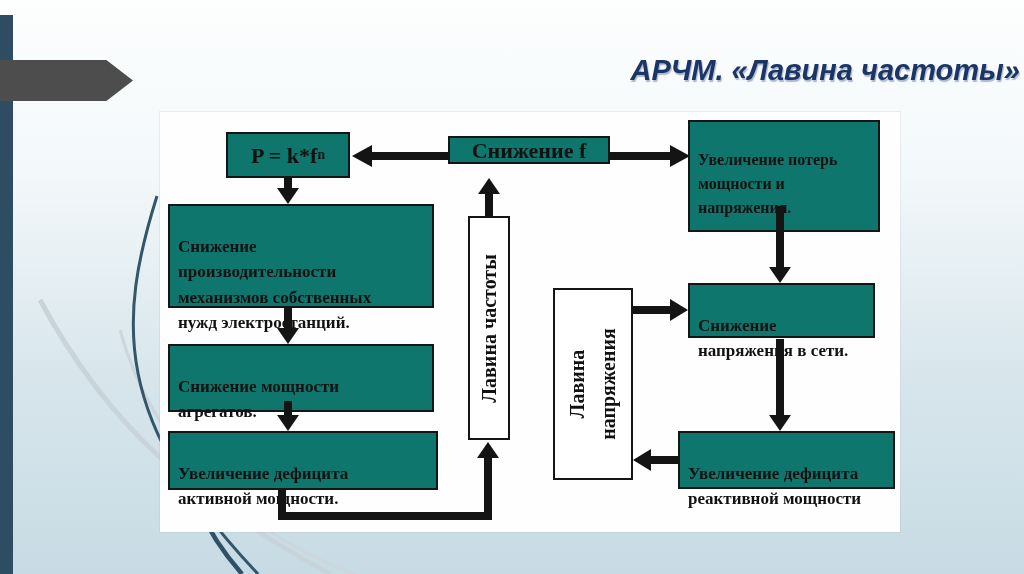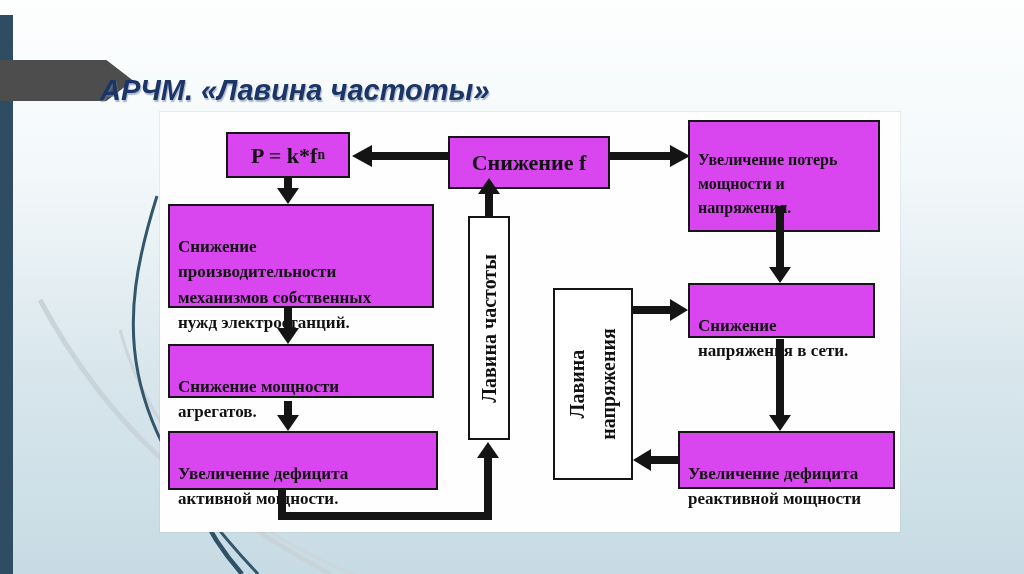--- a/index.html
+++ b/index.html
@@ -13,31 +13,30 @@
     background:#2e4d63;z-index:1;
   }
   .tab-shape{
     position:absolute;left:0;top:60px;width:133px;height:41px;
     background:#4d4d4d;z-index:3;
     clip-path:polygon(0 0,80% 0,100% 50%,80% 100%,0 100%);
   }
   .curves{position:absolute;left:0;top:0;width:1024px;height:574px;z-index:2;}
   .page-title{
     position:absolute;left:100px;top:54px;width:920px;height:40px;z-index:4;
-    text-align:left;font-family:"Liberation Sans",sans-serif;
+    text-align:right;font-family:"Liberation Sans",sans-serif;
     font-weight:bold;font-style:italic;font-size:29px;color:#1c3567;
     text-shadow:1px 2px 1px rgba(110,130,165,0.55);
-    margin-top:20px;
   }
   .panel{
     position:absolute;left:160px;top:112px;width:740px;height:420px;
     background:#fefefe;z-index:5;box-shadow:0 0 0 1px rgba(150,160,170,0.15);
   }
   .dbox{
-    position:absolute;background:#d946ef;border:2px solid #151515;
+    position:absolute;background:#0f766e;border:2px solid #151515;
     box-sizing:border-box;color:#111;font-weight:bold;
     font-family:"Liberation Serif",serif;font-size:17px;line-height:1.5;
     padding:2px 8px;white-space:pre-line;
   }
   .dbox.center{display:flex;align-items:center;justify-content:center;white-space:nowrap;padding:0;}
   .vbox{
     position:absolute;background:#fff;border:2px solid #151515;
     box-sizing:border-box;color:#111;font-weight:bold;font-size:20px;
     display:flex;align-items:center;justify-content:center;
   }
@@ -63,38 +62,38 @@
 
 <div class="page-title">АРЧМ. «Лавина частоты»</div>
 
 <div class="panel">
 
   <div class="dbox center" style="left:66px;top:20px;width:124px;height:46px;font-size:22px;">
     <span>P = k*f</span>
       <sup>n</sup>
   </div>
 
-  <div class="dbox center" style="left:288px;top:24px;width:162px;height:53px;font-size:22px;">
+  <div class="dbox center" style="left:288px;top:24px;width:162px;height:28px;font-size:22px;">
     <span>Снижение f</span>
   </div>
 
   <div class="dbox" style="left:528px;top:8px;width:192px;height:112px;font-size:16px;">
     <span>Увеличение потерь
 мощности и
 напряжения.</span>
   </div>
 
   <div class="dbox" style="left:8px;top:92px;width:266px;height:104px;">
     <span>Снижение
 производительности
 механизмов собственных
 нужд электростанций.</span>
   </div>
 
-  <div class="dbox" style="left:8px;top:232px;width:266px;height:54px;font-family:Liberation Serif, serif;">
+  <div class="dbox" style="left:8px;top:232px;width:266px;height:68px;font-family:Liberation Serif, serif;">
     <span>Снижение мощности
 агрегатов.</span>
   </div>
 
   <div class="dbox" style="left:8px;top:319px;width:270px;height:59px;">
     <span>Увеличение дефицита
 активной мощности.</span>
   </div>
 
   <div class="vbox" style="left:308px;top:104px;width:42px;height:224px;">

